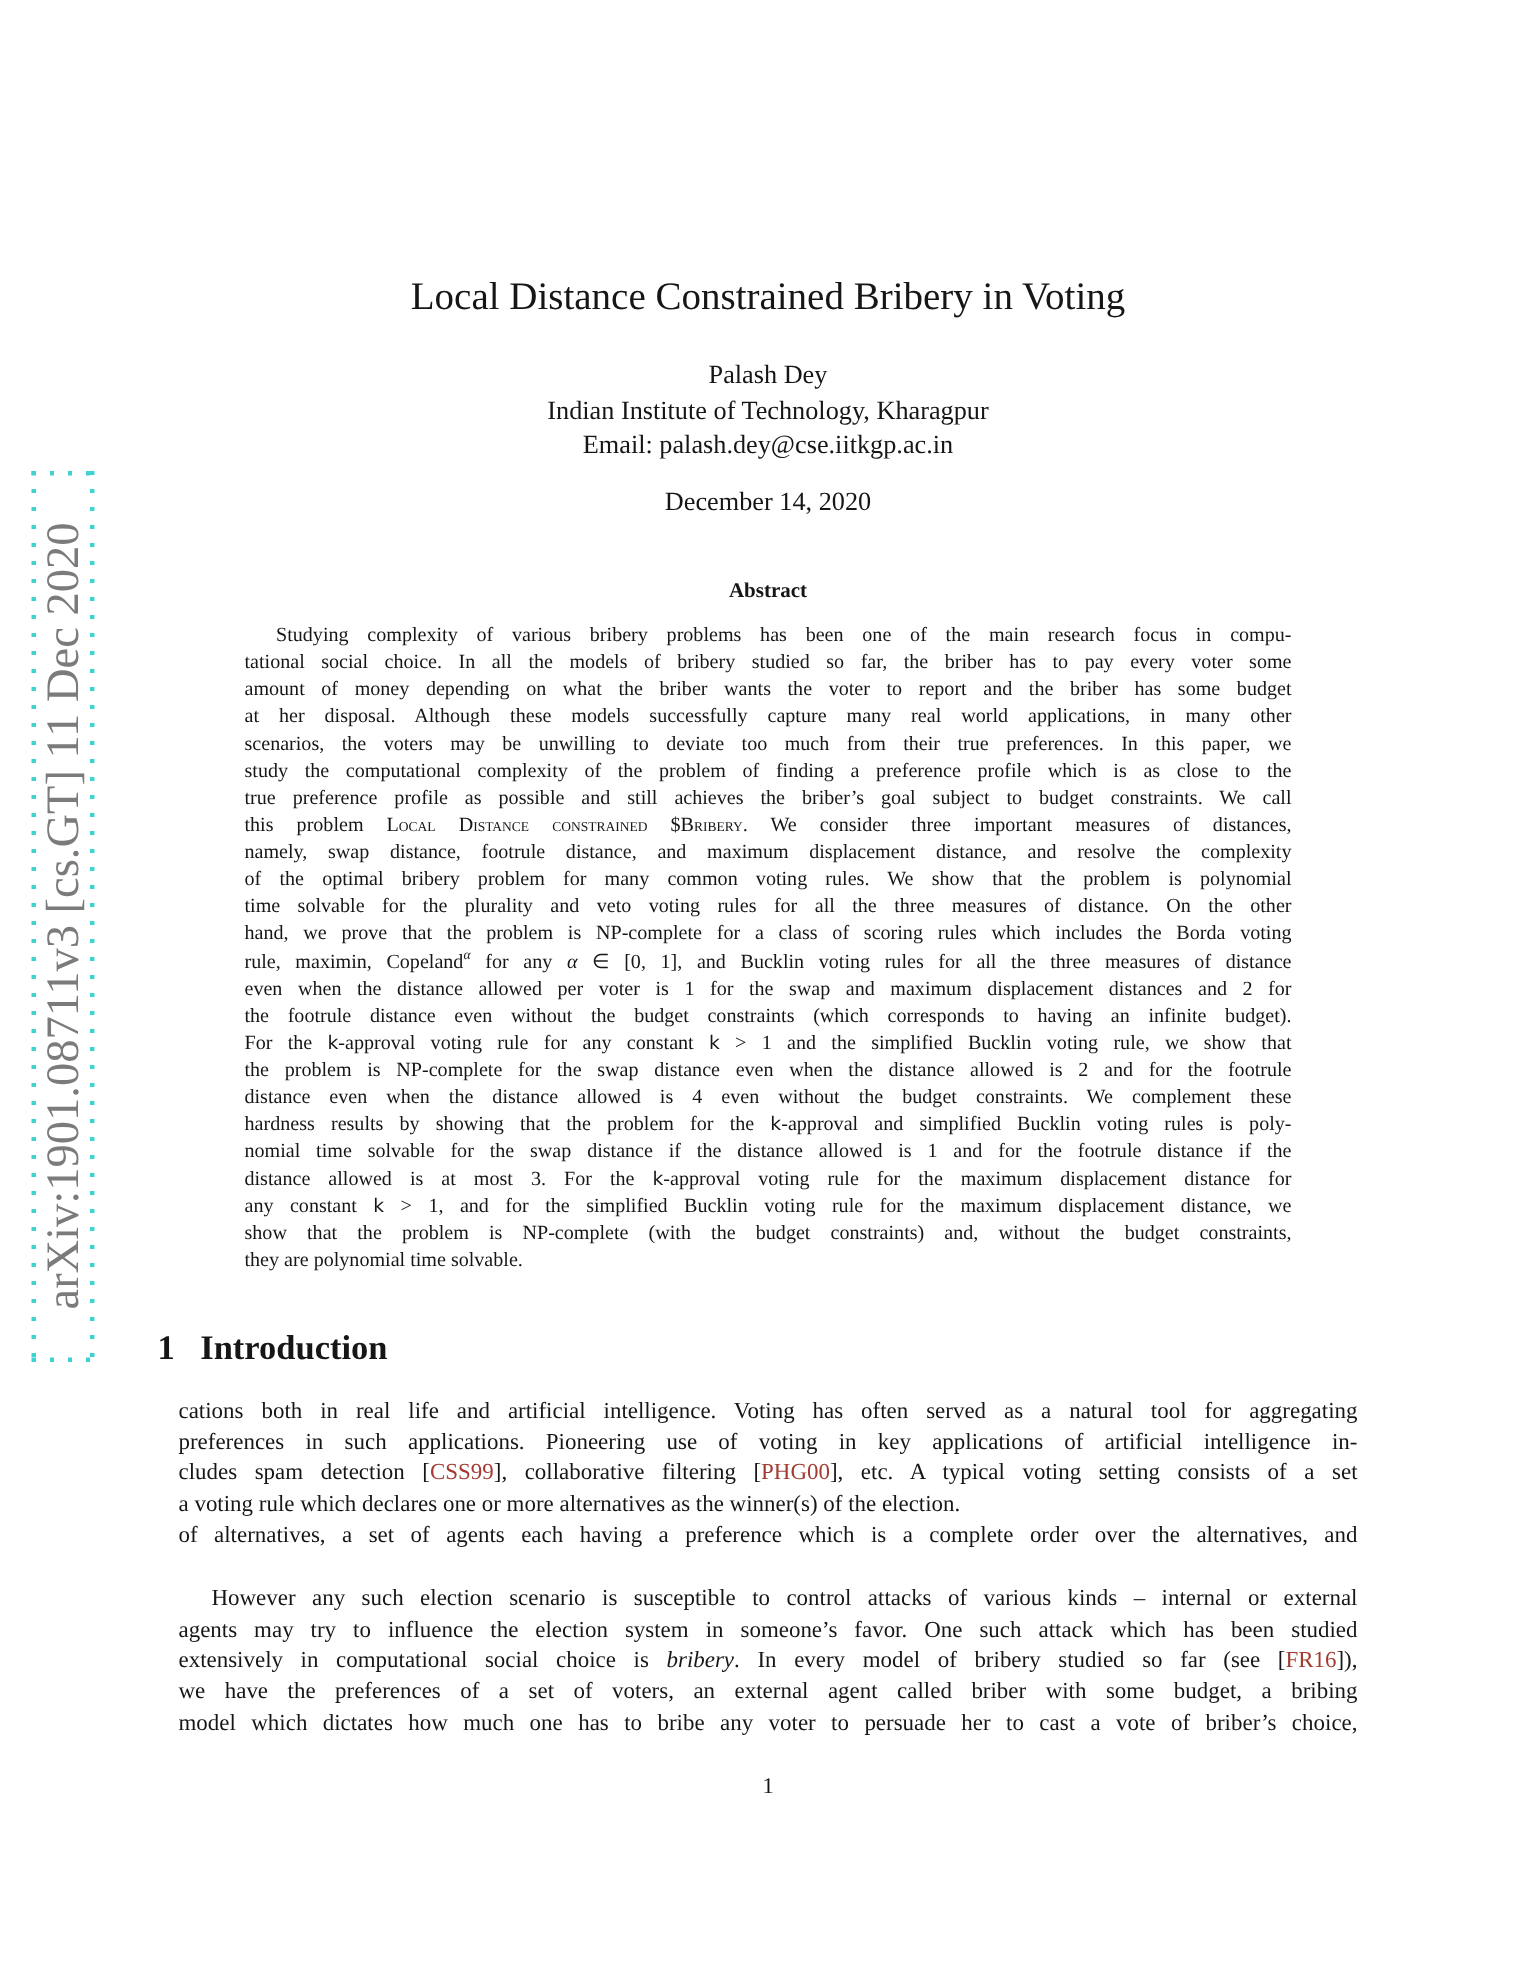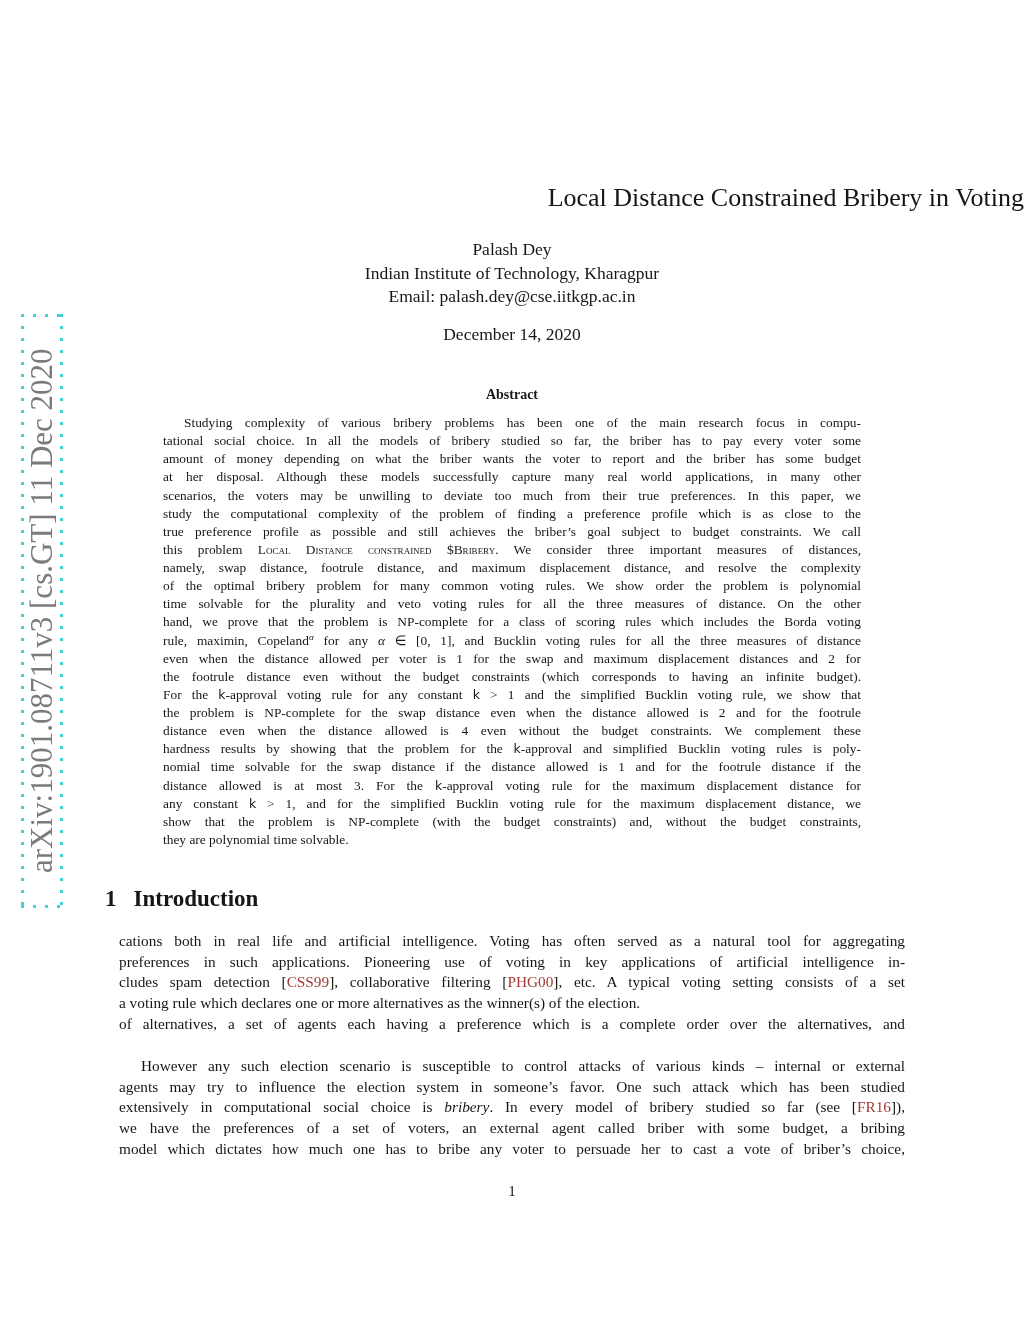--- a/index.html
+++ b/index.html
@@ -28,21 +28,21 @@
     font-size: 31px; color: var(--wm); white-space: nowrap;
   }
   .wm-bl, .wm-br { position: absolute; top: 0; bottom: 0; width: 3px;
     background: repeating-linear-gradient(to bottom, var(--wmb) 0 3px, transparent 3px 12px); }
   .wm-bl { left: 0; } .wm-br { right: 0; }
   .wm-bt, .wm-bb { position: absolute; left: 0; right: 0; height: 3px;
     background: repeating-linear-gradient(to right, var(--wmb) 0 3px, transparent 3px 12px); }
   .wm-bt { top: 0; } .wm-bb { bottom: 0; }
 
   
-  .title { position: absolute; top: 183px; left: 0; right: 0; text-align: right; font-size: 26px; }
+  .title { position: absolute; top: 183px; left: 0; right: 0; text-align: center; font-size: 26px; }
   .authorblock { position: absolute; top: 238px; left: 0; right: 0; text-align: center;
     font-size: 17.5px; line-height: 23.5px; }
   .dateline { position: absolute; top: 324px; left: 0; right: 0; text-align: center; font-size: 17.5px; }
 
   
   .abs-head { position: absolute; top: 387px; left: 0; right: 0; text-align: center;
     font-size: 14px; font-weight: bold; }
   .abstract { position: absolute; top: 414px; left: 163px; width: 698px;
     font-size: 13.4px; line-height: 18.12px; }
 
@@ -95,21 +95,21 @@
   <div class="abstract">
       <div class="tline tindent"><span>Studying complexity of various bribery problems has been one of the main research focus in compu-</span></div>
       <div class="tline"><span>tational social choice. In all the models of bribery studied so far, the briber has to pay every voter some</span></div>
       <div class="tline"><span>amount of money depending on what the briber wants the voter to report and the briber has some budget</span></div>
       <div class="tline"><span>at her disposal. Although these models successfully capture many real world applications, in many other</span></div>
       <div class="tline"><span>scenarios, the voters may be unwilling to deviate too much from their true preferences. In this paper, we</span></div>
       <div class="tline"><span>study the computational complexity of the problem of finding a preference profile which is as close to the</span></div>
       <div class="tline"><span>true preference profile as possible and still achieves the briber’s goal subject to budget constraints. We call</span></div>
       <div class="tline"><span>this problem </span><span class="s-sc">Local Distance constrained $Bribery</span><span>. We consider three important measures of distances,</span></div>
       <div class="tline"><span>namely, swap distance, footrule distance, and maximum displacement distance, and resolve the complexity</span></div>
-      <div class="tline"><span>of the optimal bribery problem for many common voting rules. We show order the problem is polynomial</span></div>
+      <div class="tline"><span>of the optimal bribery problem for many common voting rules. We show that the problem is polynomial</span></div>
       <div class="tline"><span>time solvable for the plurality and veto voting rules for all the three measures of distance. On the other</span></div>
       <div class="tline"><span>hand, we prove that the problem is NP-complete for a class of scoring rules which includes the Borda voting</span></div>
       <div class="tline"><span>rule, maximin, Copeland</span><span class="s-sup">α</span><span> for any </span><span class="s-i">α</span><span> ∈ [0, 1], and Bucklin voting rules for all the three measures of distance</span></div>
       <div class="tline"><span>even when the distance allowed per voter is 1 for the swap and maximum displacement distances and 2 for</span></div>
       <div class="tline"><span>the footrule distance even without the budget constraints (which corresponds to having an infinite budget).</span></div>
       <div class="tline"><span>For the </span><span class="s-m">k</span><span>-approval voting rule for any constant </span><span class="s-m">k</span><span> &gt; 1 and the simplified Bucklin voting rule, we show that</span></div>
       <div class="tline"><span>the problem is NP-complete for the swap distance even when the distance allowed is 2 and for the footrule</span></div>
       <div class="tline"><span>distance even when the distance allowed is 4 even without the budget constraints. We complement these</span></div>
       <div class="tline"><span>hardness results by showing that the problem for the </span><span class="s-m">k</span><span>-approval and simplified Bucklin voting rules is poly-</span></div>
       <div class="tline"><span>nomial time solvable for the swap distance if the distance allowed is 1 and for the footrule distance if the</span></div>

